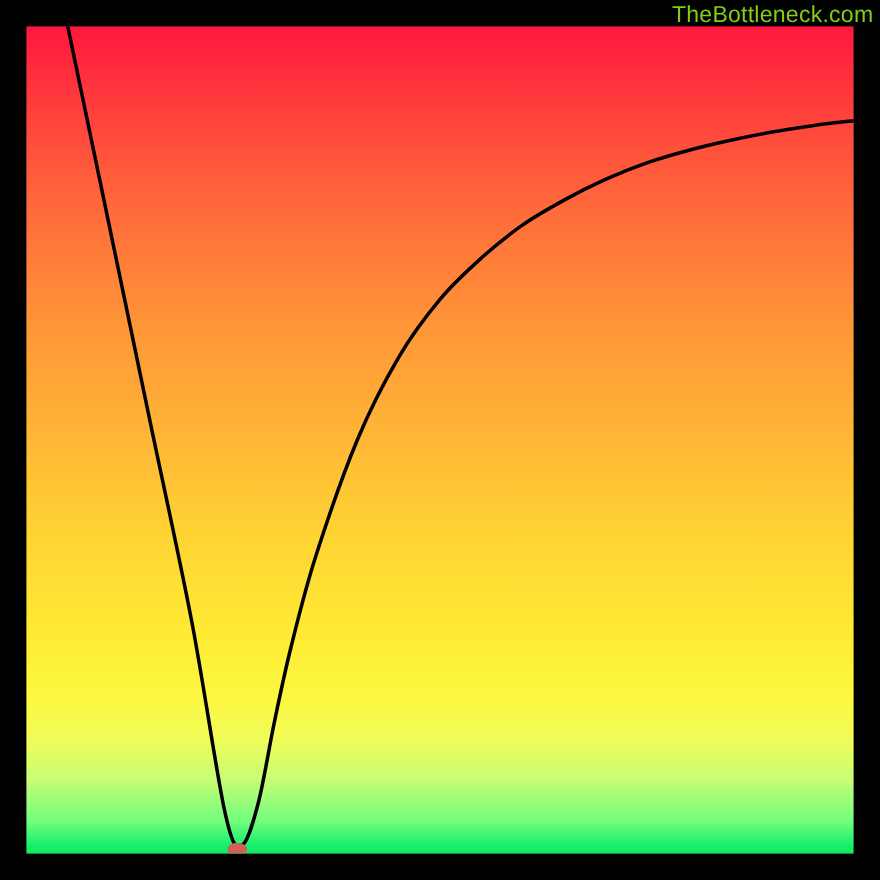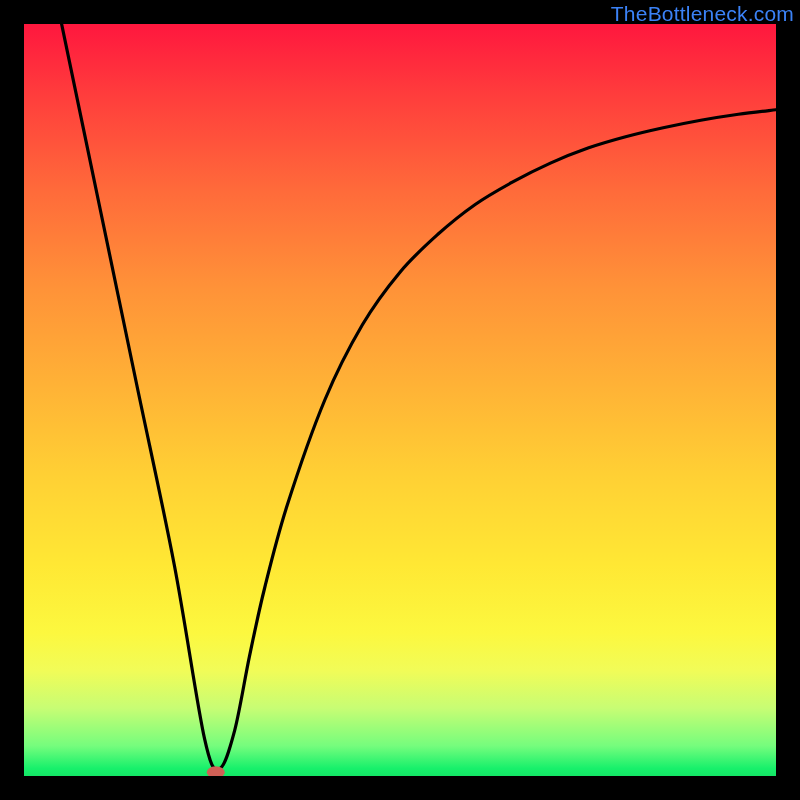--- a/index.html
+++ b/index.html
@@ -51,21 +51,21 @@
     position: absolute;
     left: 0;
     top: 0;
     width: 100%;
     height: 100%;
   }
   .watermark {
     position: absolute;
     top: 2px;
     right: 6px;
-    color: #3b82f6;
+    color: #84cc16;
     font-size: 21px;
     font-weight: 400;
     letter-spacing: 0.2px;
   }
 </style>
 </head>
 <body>
 
 <div class="container">
   <div class="plot-area">

